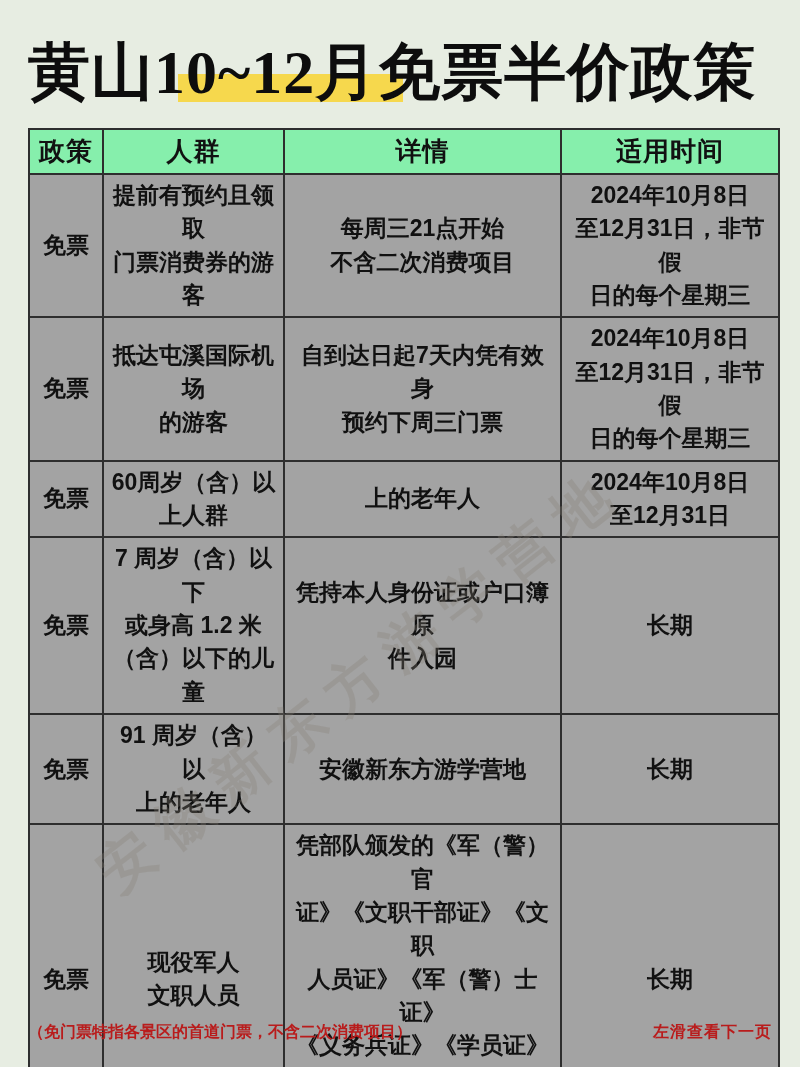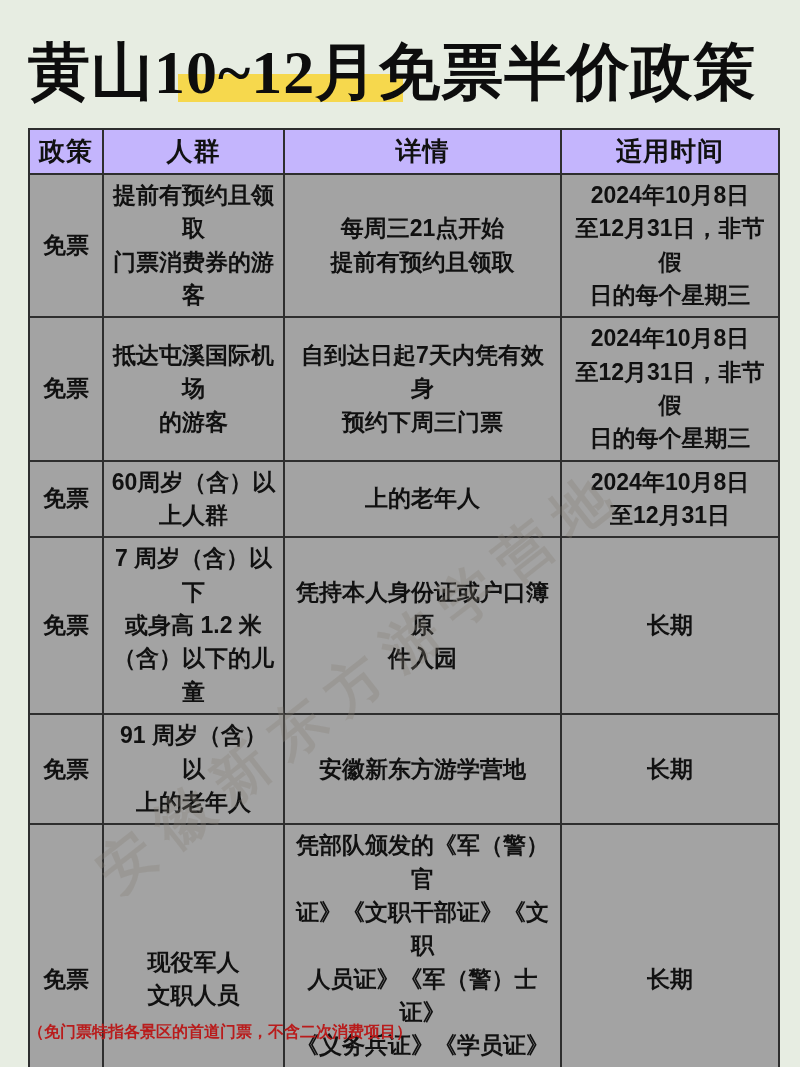--- a/index.html
+++ b/index.html
@@ -61,21 +61,21 @@
   .policy-table td {
     border: 2px solid #2e2e2e;
     text-align: center;
     vertical-align: middle;
     font-weight: 700;
     white-space: pre-line;
     padding: 4px 6px;
     box-sizing: border-box;
   }
   .policy-table thead th {
-    background: #c4b5fd;
+    background: #86efac;
     height: 42px;
     font-size: 26px;
     letter-spacing: 1px;
   }
   .policy-table td {
     font-size: 23px;
     line-height: 1.45;
     background: #a3a3a3;
   }
   .col-policy { width: 74px; }
@@ -150,21 +150,21 @@
         <th>详情</th>
         <th>适用时间</th>
       </tr>
     </thead>
     <tbody>
       <tr>
         <td>免票</td>
         <td>提前有预约且领取
 门票消费券的游客</td>
         <td>每周三21点开始
-提前有预约且领取</td>
+不含二次消费项目</td>
         <td>2024年10月8日
 至12月31日，非节假
 日的每个星期三</td>
       </tr>
       <tr>
         <td>免票</td>
         <td>抵达屯溪国际机场
 的游客</td>
         <td>自到达日起7天内凭有效身
 预约下周三门票</td>
@@ -208,15 +208,16 @@
         <td>长期</td>
       </tr>
 
     </tbody>
   </table>
 
   <div class="watermark">安徽新东方游学营地</div>
 
   <div class="footer">
     <span class="note">（免门票特指各景区的首道门票，不含二次消费项目）</span>
+    <span class="pager">左滑查看下一页</span>
   </div>
 
 </div>
 
 </body></html>

